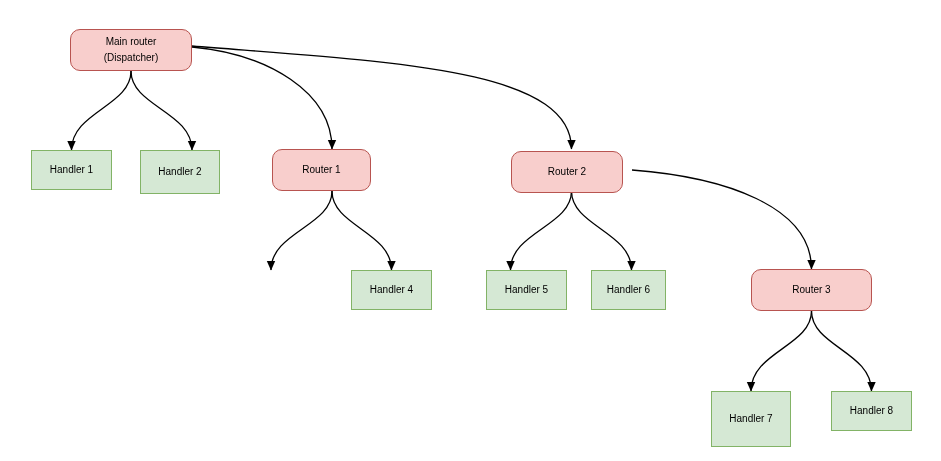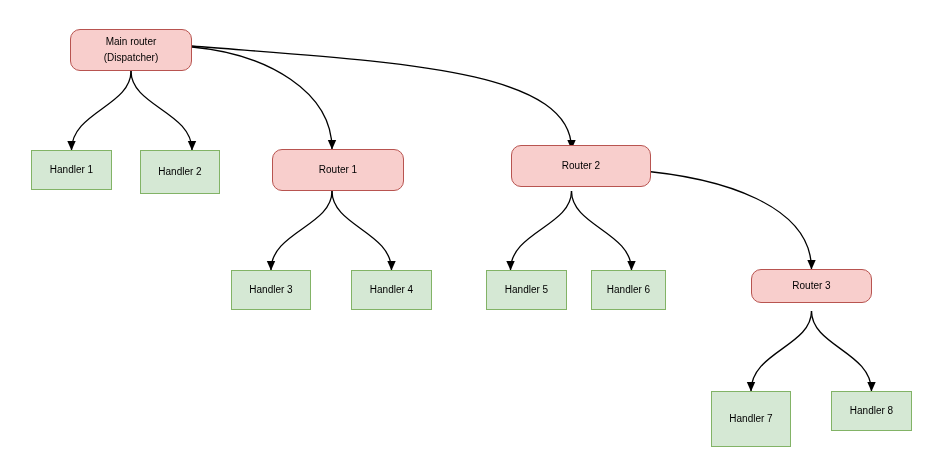--- a/index.html
+++ b/index.html
@@ -79,39 +79,36 @@
 <div class="node router" style="left: 70px; top: 29px; width: 122px; height: 42px;">
       <div class="node-label-line">Main router</div>
       <div class="node-label-line">(Dispatcher)</div>
     </div>
     <div class="node handler" style="left: 31px; top: 150px; width: 81px; height: 40px;">
       <div class="node-label-line">Handler 1</div>
     </div>
     <div class="node handler" style="left: 140px; top: 150px; width: 80px; height: 44px;">
       <div class="node-label-line">Handler 2</div>
     </div>
-    <div class="node router" style="left: 272px; top: 149px; width: 132px; height: 42px;">
+    <div class="node router" style="left: 272px; top: 149px; width: 99px; height: 42px;">
       <div class="node-label-line">Router 1</div>
     </div>
-    <div class="node router" style="left: 511px; top: 145px; width: 140px; height: 42px;">
+    <div class="node router" style="left: 511px; top: 151px; width: 112px; height: 42px;">
       <div class="node-label-line">Router 2</div>
-    </div>
-    <div class="node handler" style="left: 231px; top: 270px; width: 80px; height: 40px;">
-      <div class="node-label-line">Handler 3</div>
     </div>
     <div class="node handler" style="left: 351px; top: 270px; width: 81px; height: 40px;">
       <div class="node-label-line">Handler 4</div>
     </div>
     <div class="node handler" style="left: 470px; top: 270px; width: 81px; height: 40px; margin-left: 16px;">
       <div class="node-label-line">Handler 5</div>
     </div>
     <div class="node handler" style="left: 591px; top: 270px; width: 75px; height: 40px;">
       <div class="node-label-line">Handler 6</div>
     </div>
-    <div class="node router" style="left: 751px; top: 269px; width: 121px; height: 34px;">
+    <div class="node router" style="left: 751px; top: 269px; width: 121px; height: 42px;">
       <div class="node-label-line">Router 3</div>
     </div>
     <div class="node handler" style="left: 711px; top: 391px; width: 80px; height: 56px;">
       <div class="node-label-line">Handler 7</div>
     </div>
     <div class="node handler" style="left: 831px; top: 391px; width: 81px; height: 40px;">
       <div class="node-label-line">Handler 8</div>
     </div>
   </div>
 

